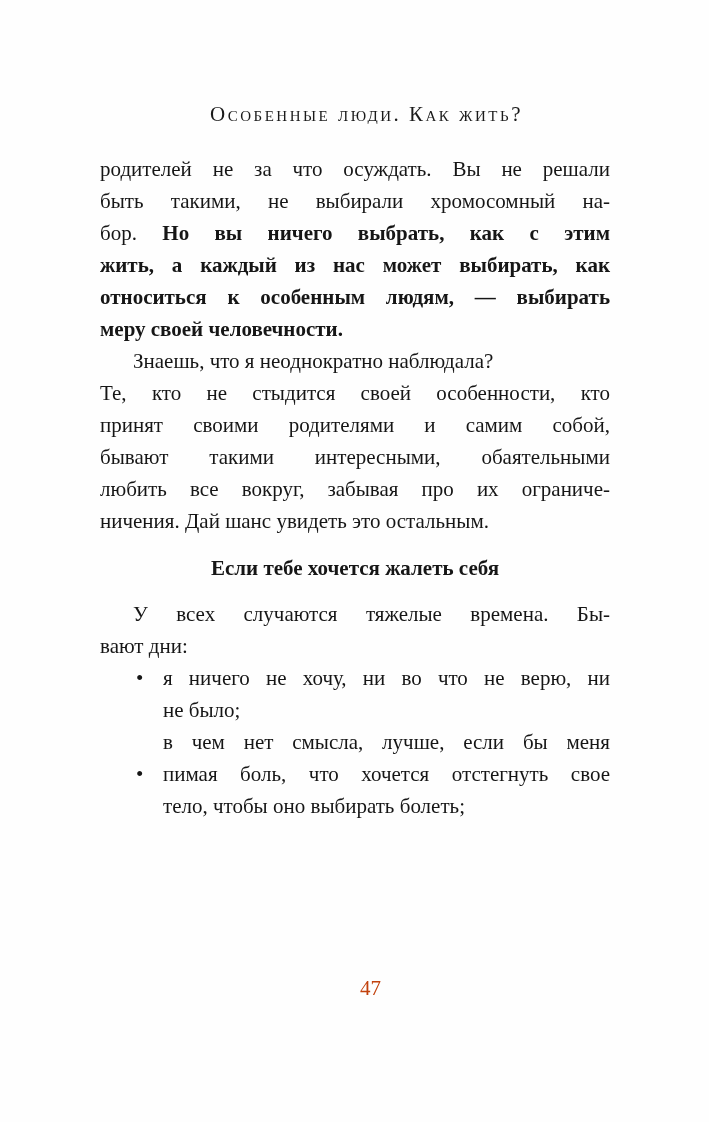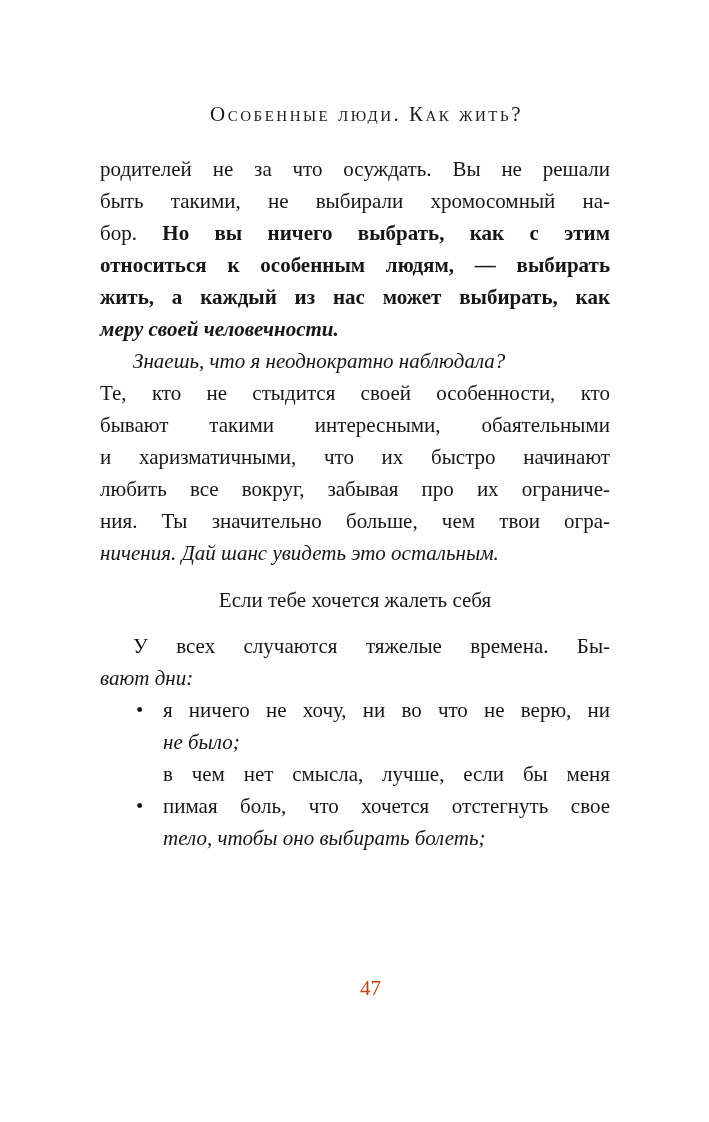--- a/index.html
+++ b/index.html
@@ -34,27 +34,26 @@
   }
   .para { margin: 0; }
   .line {
     text-align: justify;
     text-align-last: justify;
     white-space: normal;
   }
   .line.left {
     text-align: right;
     text-align-last: left;
-    font-style: italic;
   }
   .indent-first .line:first-child { text-indent: 33px; }
   .bold { font-weight: 700; }
   .heading {
     text-align: center;
-    font-weight: 400;
+    font-weight: 700;
     margin-top: 15px;
     margin-bottom: 14px;
   }
   .bullet {
     position: relative;
     padding-left: 63px;
   }
   .bullet .marker {
     position: absolute;
     left: 36px;
@@ -75,31 +74,30 @@
 <body>
 
 <div class="page">
   <div class="running-head">Особенные люди. Как жить?</div>
 
   <div class="body-block">
       <div class="para">
         <div class="line"><span>родителей не за что осуждать. Вы не решали</span></div>
         <div class="line"><span>быть такими, не выбирали хромосомный на-</span></div>
         <div class="line"><span>бор. </span><span class="bold">Но вы ничего выбрать, как с этим</span></div>
+        <div class="line"><span class="bold">жить, а каждый из нас может выбирать, как</span></div>
         <div class="line"><span class="bold">относиться к особенным людям, — выбирать</span></div>
-        <div class="line"><span class="bold">жить, а каждый из нас может выбирать, как</span></div>
         <div class="line left"><span class="bold">меру своей человечности.</span></div>
       </div>
       <div class="para indent-first">
         <div class="line left"><span>Знаешь, что я неоднократно наблюдала?</span></div>
         <div class="line"><span>Те, кто не стыдится своей особенности, кто</span></div>
+        <div class="line"><span>принят своими родителями и самим собой,</span></div>
         <div class="line"><span>бывают такими интересными, обаятельными</span></div>
-        <div class="line"><span>и харизматичными, что их быстро начинают</span></div>
         <div class="line"><span>любить все вокруг, забывая про их ограниче-</span></div>
-        <div class="line"><span>ния. Ты значительно больше, чем твои огра-</span></div>
         <div class="line left"><span>ничения. Дай шанс увидеть это остальным.</span></div>
       </div>
       <div class="heading">Если тебе хочется жалеть себя</div>
       <div class="para indent-first">
         <div class="line"><span>У всех случаются тяжелые времена. Бы-</span></div>
         <div class="line left"><span>вают дни:</span></div>
       </div>
       <div class="bullet">
         <span class="marker">•</span>
         <div class="line"><span>я ничего не хочу, ни во что не верю, ни</span></div>

